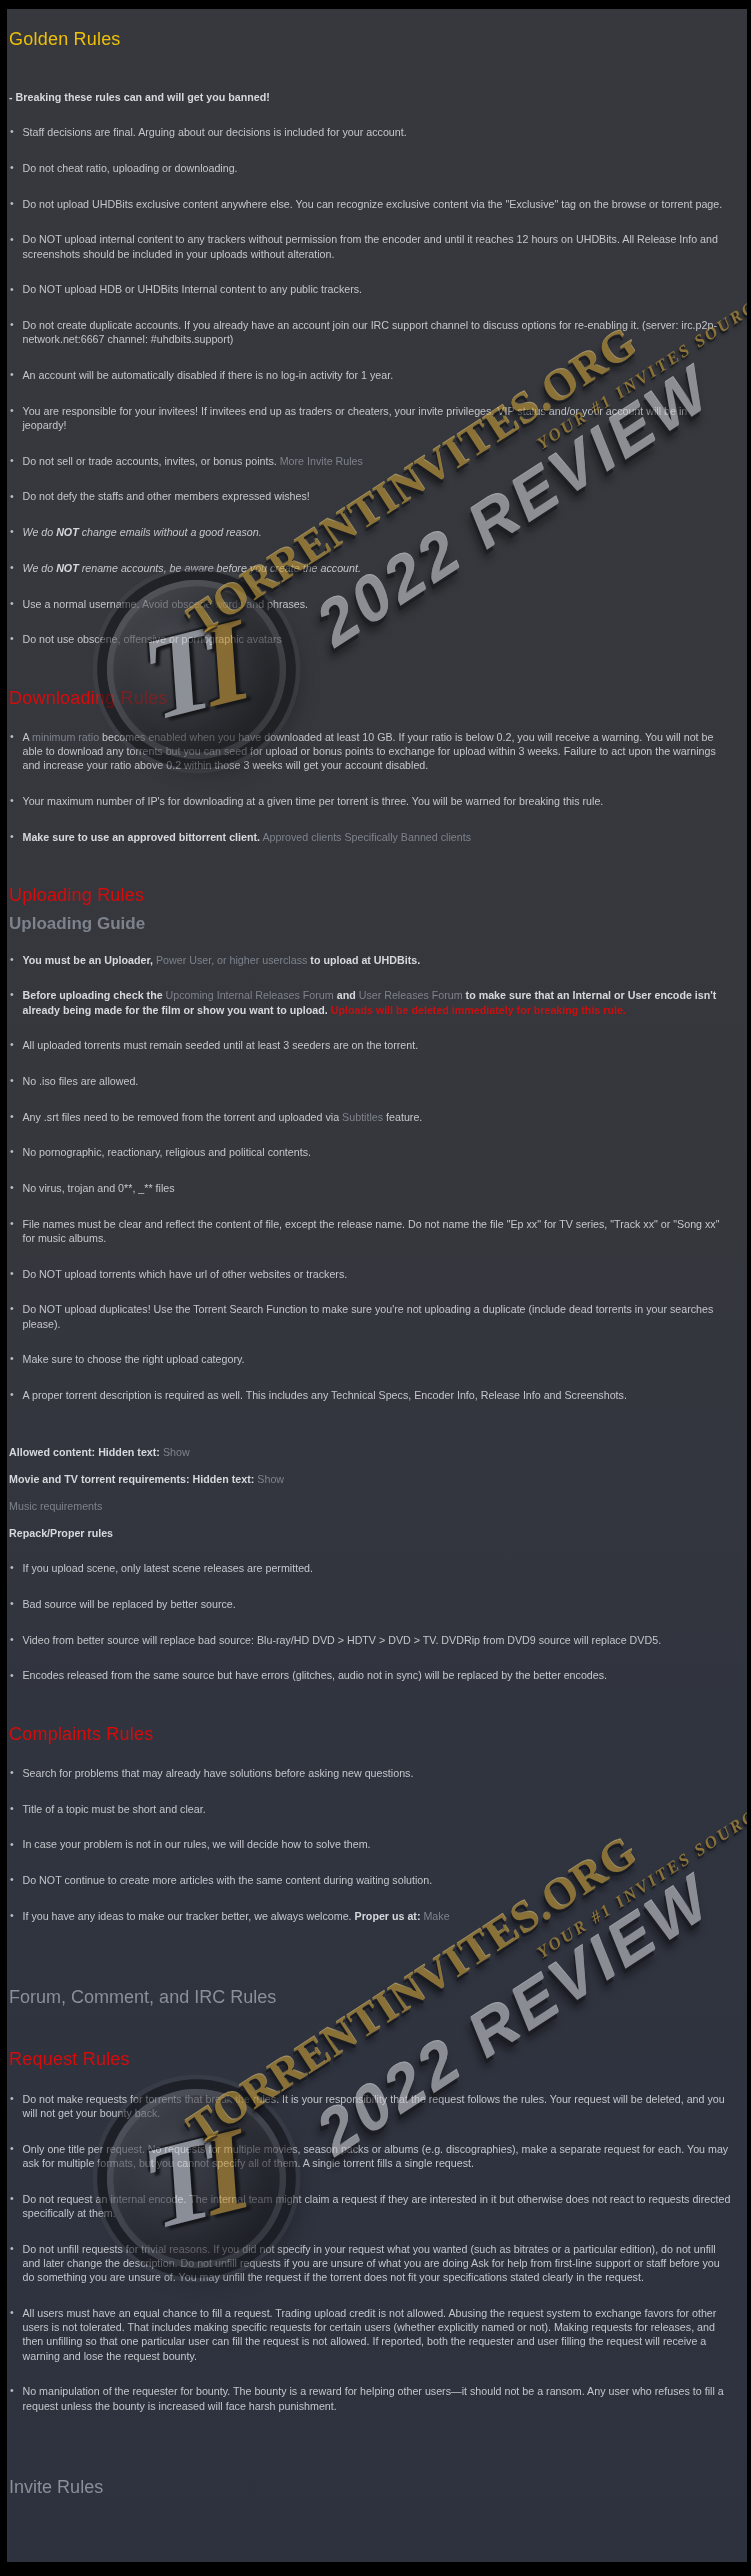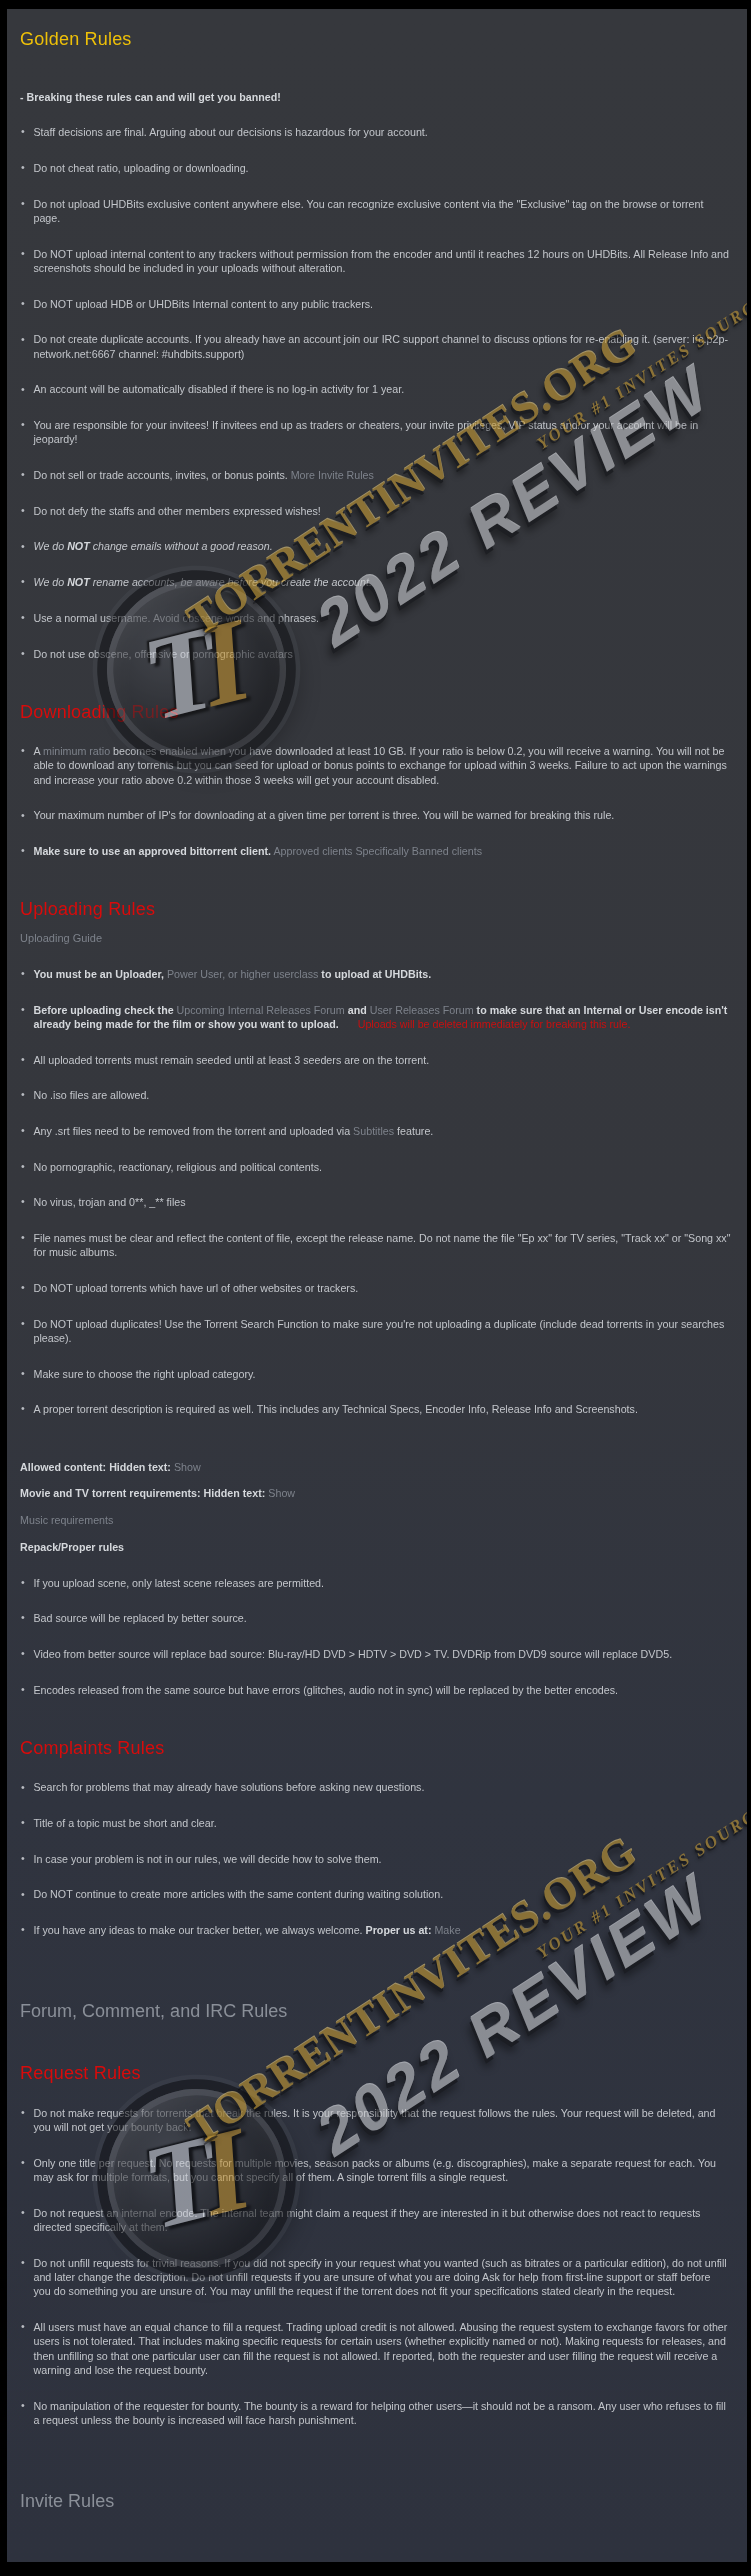--- a/index.html
+++ b/index.html
@@ -5,34 +5,34 @@
   html,body{margin:0;padding:0;}
   body{
     width:752px;height:2576px;position:relative;background:#000;
     font-family:"Liberation Sans","DejaVu Sans",sans-serif;overflow:hidden;
   }
   .page{
     position:absolute;left:7.1px;top:9px;right:5.4px;bottom:14.3px;
     background:linear-gradient(180deg,#36383d 0%,#35373d 48%,#30343f 70%,#2e323e 100%);
     overflow:hidden;
   }
-  .content{position:relative;z-index:1;padding:9px 16px 0 13px;}
+  .content{position:relative;z-index:1;padding:9px 16px 0 2px;}
   .h1{font-size:18px;font-weight:400;margin-top:41px;letter-spacing:0.2px;}
   .h1.first{margin-top:10.7px;}
   .h2{font-size:18px;font-weight:400;color:#8a8f98;margin-top:64px;}
   .p{margin-top:40px;font-size:10.7px;line-height:14.3px;color:#c3c6cb;}
   .p.gap{margin-top:43px;}
   .p.pt{margin-top:12.5px;}
-  .sub{margin-top:10.7px;font-size:11px;line-height:14.3px;}
+  .sub{margin-top:10.7px;font-size:17px;line-height:14.3px;font-weight:bold;}
   .li{position:relative;margin-top:21.4px;padding-left:13.4px;font-size:10.7px;line-height:14.3px;color:#c3c6cb;}
   .li::before{content:"\2022";position:absolute;left:0.9px;top:-0.9px;color:#b9bcc2;font-size:10.7px;}
   .b{font-weight:700;color:#d5d8dc;}
   .i{font-style:italic;}
   .link{color:#7d828b;cursor:pointer;}
-  .red{color:#ca0f0f;font-weight:400;margin-left:16px;}
+  .red{color:#ca0f0f;font-weight:700;}
 
   
   .watermark{position:absolute;left:0;top:0;width:752px;height:982px;pointer-events:none;z-index:5;}
   .wm2{top:1509px;}
   .wm-circle{
     position:absolute;left:100px;top:571px;width:179px;height:179px;border-radius:50%;
     background:radial-gradient(circle at 38% 32%,#4e5158 0%,#2b2d32 45%,#131417 72%,#060708 100%);
     box-shadow:0 0 0 9.8px rgba(8,9,11,.8),0 0 0 14.3px rgba(90,94,102,.35),
                inset 0 0 0 6.3px rgba(160,165,175,.28),inset 0 10.7px 23px rgba(255,255,255,.14),
                9px 14.3px 23px rgba(0,0,0,.45);
@@ -60,21 +60,21 @@
   }
 </style>
 </head>
 <body>
 
 <div class="page">
 
   <div class="content">
       <div class="h1 first" style="color: rgb(238, 192, 8);">Golden Rules</div>
       <div class="p"><span class="b">- Breaking these rules can and will get you banned!</span></div>
-      <div class="li"><span>Staff decisions are final. Arguing about our decisions is hazardous for your account.</span></div>
+      <div class="li"><span>Staff decisions are final. Arguing about our decisions is included for your account.</span></div>
       <div class="li"><span>Do not cheat ratio, uploading or downloading.</span></div>
       <div class="li"><span>Do not upload UHDBits exclusive content anywhere else. You can recognize exclusive content via the "Exclusive" tag on the browse or torrent page.</span></div>
       <div class="li"><span>Do NOT upload internal content to any trackers without permission from the encoder and until it reaches 12 hours on UHDBits. All Release Info and screenshots should be included in your uploads without alteration.</span></div>
       <div class="li"><span>Do NOT upload HDB or UHDBits Internal content to any public trackers.</span></div>
       <div class="li"><span>Do not create duplicate accounts. If you already have an account join our IRC support channel to discuss options for re-enabling it. (server: irc.p2p-network.net:6667 channel: #uhdbits.support)</span></div>
       <div class="li"><span>An account will be automatically disabled if there is no log-in activity for 1 year.</span></div>
       <div class="li"><span>You are responsible for your invitees! If invitees end up as traders or cheaters, your invite privileges, VIP status and/or your account will be in jeopardy!</span></div>
       <div class="li"><span>Do not sell or trade accounts, invites, or bonus points. </span><span class="link">More Invite Rules</span></div>
       <div class="li"><span>Do not defy the staffs and other members expressed wishes!</span></div>
       <div class="li"><span class="i">We do </span><span class="b i">NOT</span><span class="i"> change emails without a good reason.</span></div>

